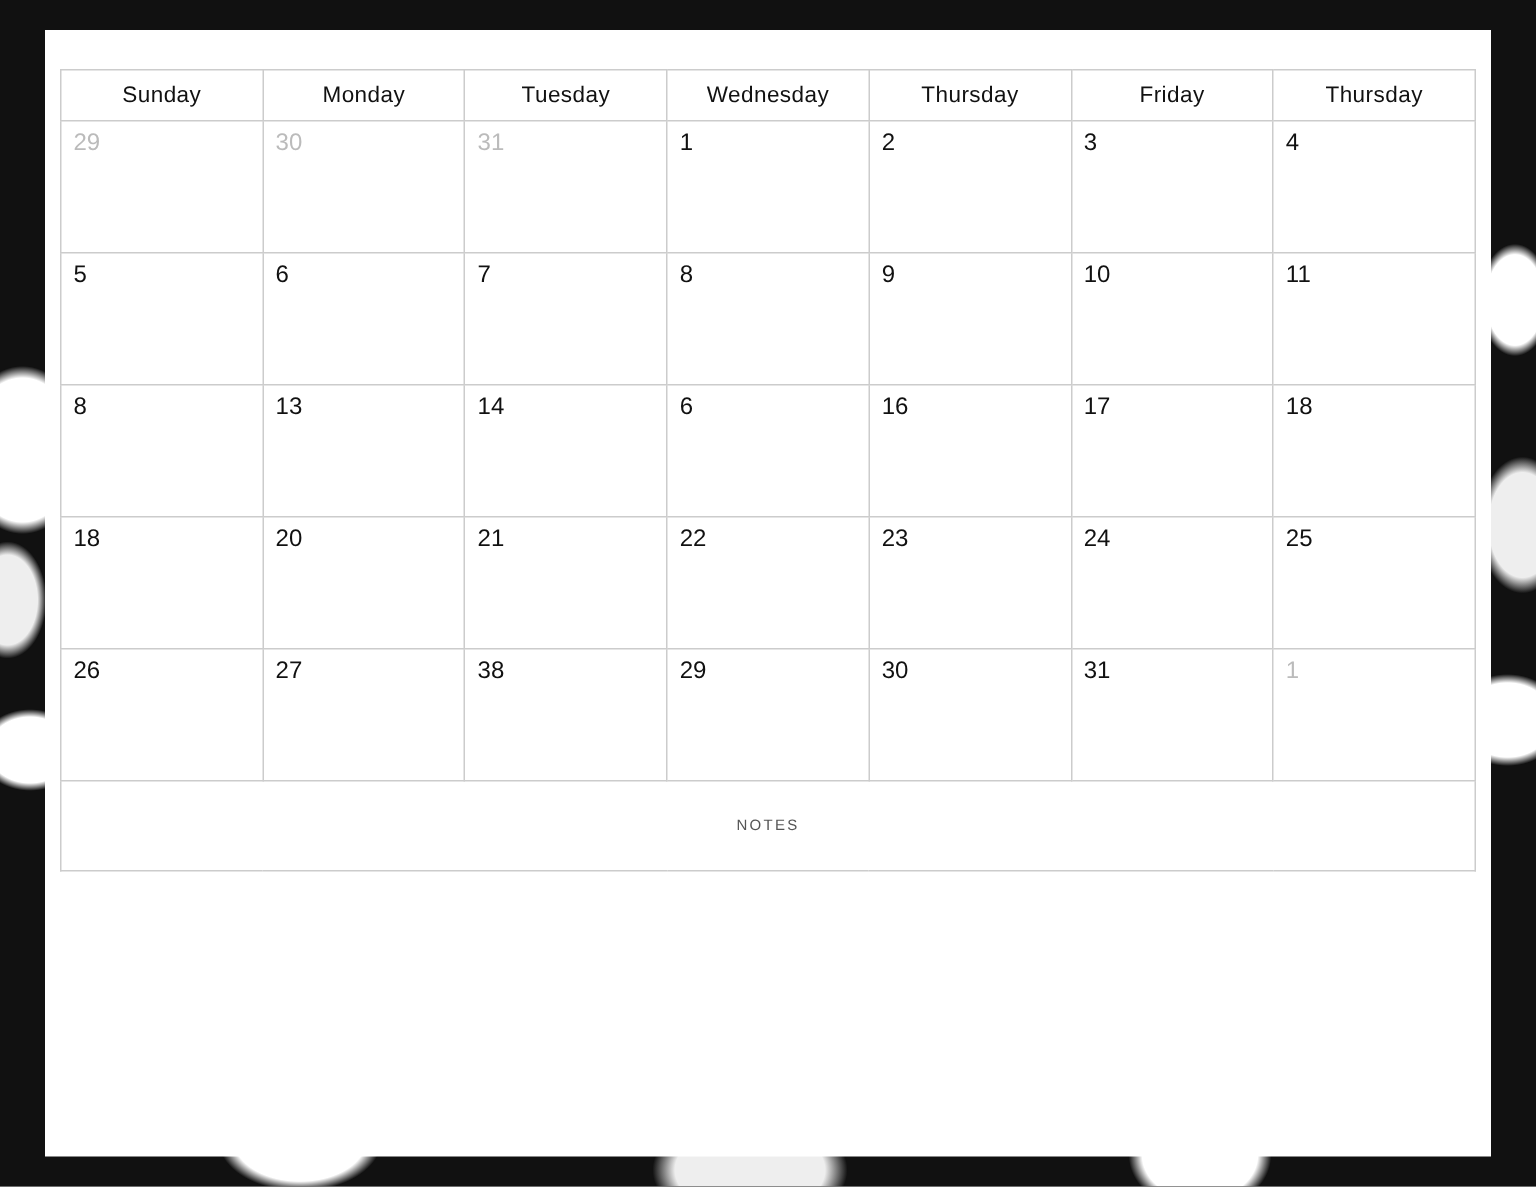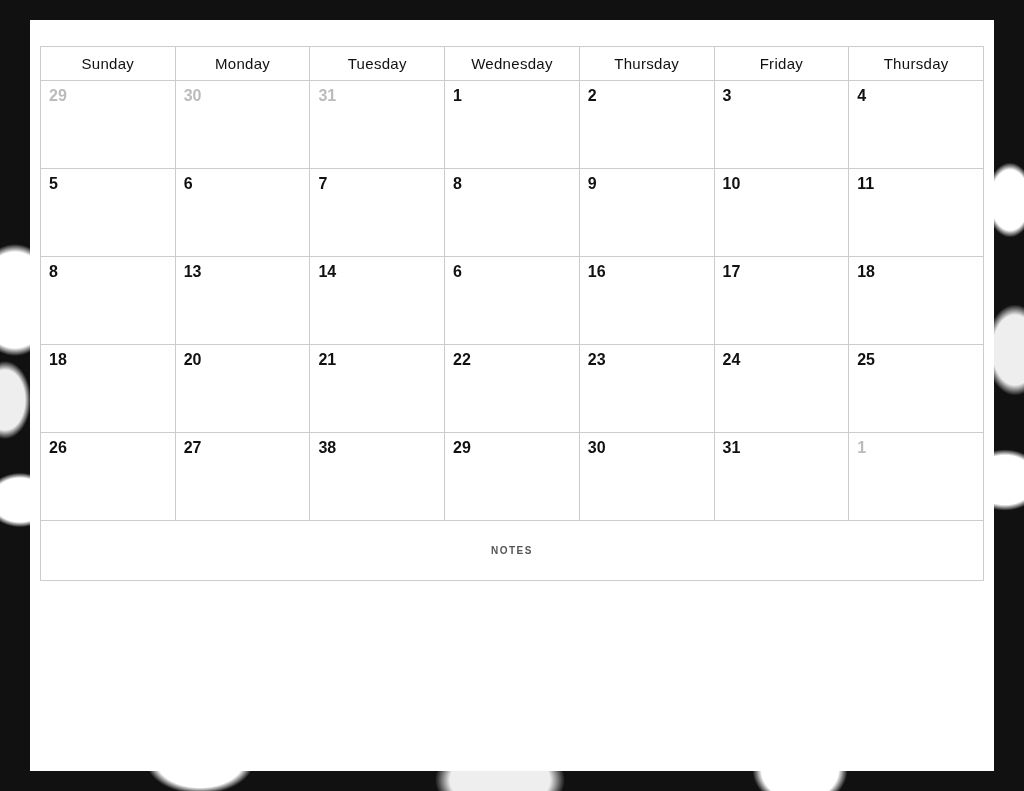--- a/index.html
+++ b/index.html
@@ -75,21 +75,20 @@
     }
 
     .calendar-grid td {
       border: 1px solid #ccc;
       vertical-align: top;
       width: 14.28%;
       height: 88px;
       padding: 6px 8px;
       font-size: 16px;
       color: #111;
-      font-weight: bold;
     }
 
     .calendar-grid td.outside-month {
       color: #bbb;
     }
 
     .notes-row td {
       text-align: center;
       vertical-align: middle;
       font-size: 10px;

